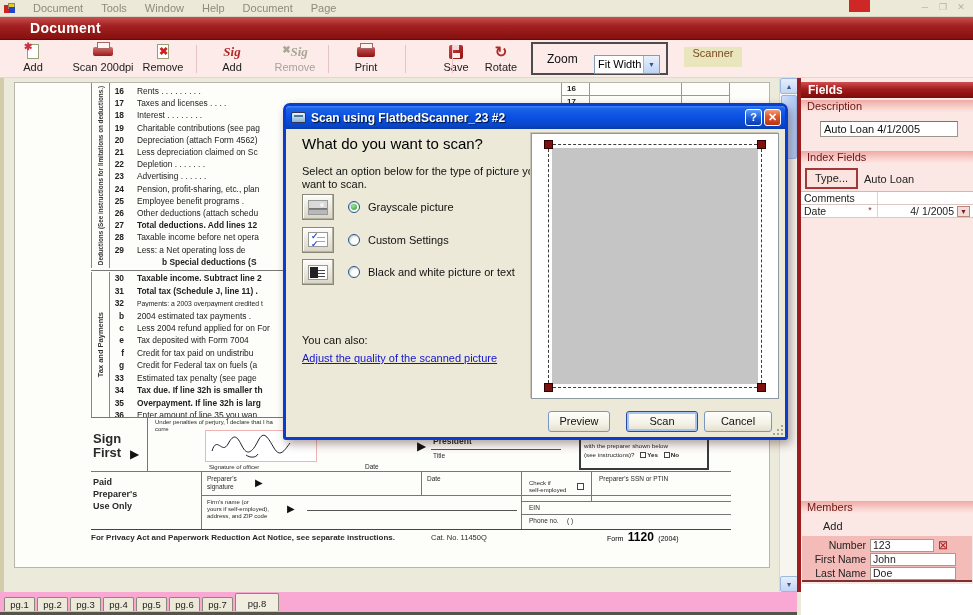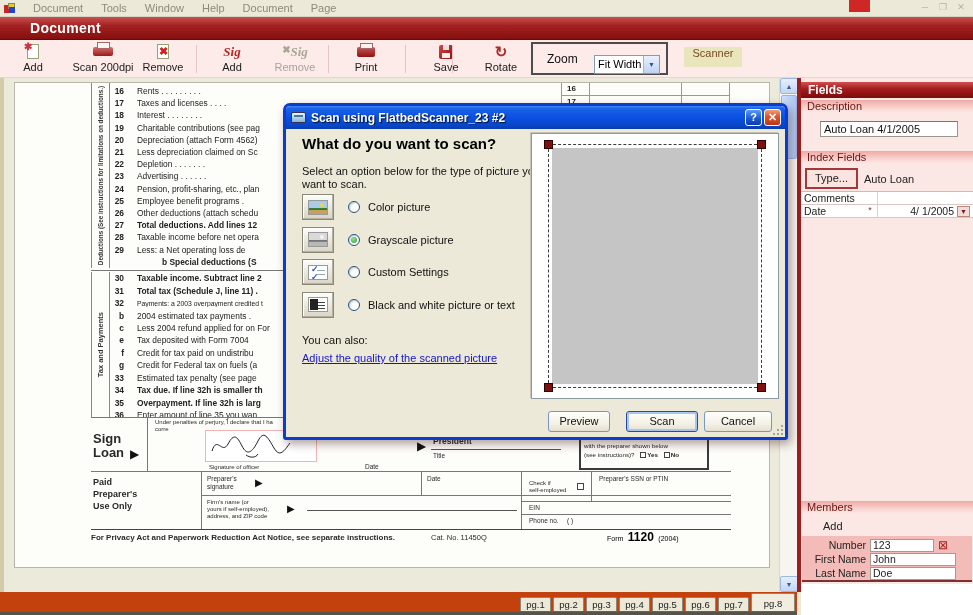--- a/index.html
+++ b/index.html
@@ -108,36 +108,36 @@
   #members-box { position:absolute; left:1px; top:458px; width:170px; height:46px; background:#f3bcb8; border-bottom:2px solid #7e3030; padding-top:2px; }
   .mrow { display:flex; align-items:center; height:14px; font-size:10.5px; color:#222; }
   .mlabel { width:68px; text-align:right; padding-right:4px; }
   .minput { background:#fff; border:1px solid #a89890; height:13px; width:86px; font-size:10.5px; line-height:11px; padding-left:2px; overflow:hidden; }
   .minput.narrow { width:64px; }
   .lookup { display:none; margin-left:4px; color:#a82222; font-size:12px; line-height:12px; }
   .lookup.show { display:inline-block; }
   #panel-white { position:absolute; left:0; top:506px; width:172px; height:31px; background:#fff; }
 
   
-  #tabs-bar { left:0; top:592px; width:797px; height:20px; background:#c2410c; display:flex; align-items:flex-end; padding-left:4px;justify-content:flex-end; }
+  #tabs-bar { left:0; top:592px; width:797px; height:20px; background:#f9a8d4; display:flex; align-items:flex-end; padding-left:4px; }
   .tab { width:31px; height:14px; margin-right:2px; margin-bottom:1px; border:1px solid #8a8878; border-bottom:none; border-radius:2px 2px 0 0; background:#ece9d8; font-size:9.5px; color:#222; text-align:center; padding-top:1px; }
   .tab.active { width:44px; height:18px; padding-top:4px; background:#f1eee0; position:relative; z-index:2; }
   #bottom-strip { left:0; top:612px; width:797px; height:3px; background:#56534a; }
 
   
   #dialog { left:283px; top:103px; width:505px; height:337px; border:3px solid #0a3cce; border-radius:7px 7px 3px 3px; background:#ece9d8; z-index:30; box-shadow:3px 4px 10px rgba(60,20,20,.4); }
   #dlg-title { height:23px; border-radius:4px 4px 0 0; background:linear-gradient(180deg,#3a85f5 0%,#1b61e8 12%,#0a50e2 50%,#0845c4 88%,#0a3aa8 100%); display:flex; align-items:center; padding:0 4px 0 5px; }
   #dlg-ic { width:15px; height:11px; background:linear-gradient(180deg,#eaf5fd,#84b4d6); border:1px solid #335; border-radius:2px 2px 1px 1px; margin-right:5px; position:relative; }
   #dlg-ic:before { content:""; position:absolute; left:2px; top:2px; width:9px; height:2px; background:#4a7a9a; }
   #dlg-title .ttl { flex:1; color:#fff; font-weight:bold; font-size:12px; text-shadow:1px 1px 1px #013; white-space:nowrap; overflow:hidden; }
   .cap-btn { width:17px; height:17px; border:1px solid #fff; border-radius:3px; color:#fff; font-weight:bold; font-size:11px; line-height:14px; text-align:center; margin-left:2px; }
   .cap-btn.help { background:linear-gradient(180deg,#5a9af8,#1a56d0 60%,#0c3eae); }
   .cap-btn.close { background:linear-gradient(180deg,#f0a078,#e25a30 40%,#b93312); }
   #dlg-body { position:relative; height:308px; background:#ece9d8; }
-  #dlg-heading { position:absolute; left:16px; top:6px; font-size:15px; font-weight:bold; color:#000; }
+  #dlg-heading { position:absolute; left:16px; top:6px; font-size:15px; font-weight:normal; color:#000; }
   #dlg-sub { position:absolute; left:16px; top:36px; width:238px; font-size:11px; color:#111; line-height:13px; }
   #opts { position:absolute; left:16px; top:62px; }
   .opt-row { display:flex; align-items:center; height:32.5px; }
   .opt-btn { width:32px; height:26px; background:linear-gradient(180deg,#fdfdfa,#d8d4c4); border:1px solid #8a8878; box-shadow:inset -1px -1px 0 #b4b0a0, inset 1px 1px 0 #fff; display:flex; align-items:center; justify-content:center; margin-right:14px; }
   .opt-icon { width:20px; height:15px; border:1px solid #999; position:relative; overflow:hidden; }
   .ic-color { background:linear-gradient(180deg,#a8cce8 0%,#a8cce8 52%,#3c8a3c 52%,#2a6a2a 72%,#c8a060 72%); }
   .ic-color:before { content:""; position:absolute; right:3px; top:2px; width:4px; height:4px; border-radius:50%; background:#f2d24a; }
   .ic-gray { background:linear-gradient(180deg,#d9d9d9 0%,#d9d9d9 52%,#6e6e6e 52%,#8a8a8a 72%,#b8b8b8 72%); }
   .ic-gray:before { content:""; position:absolute; right:3px; top:2px; width:4px; height:4px; border-radius:50%; background:#f4f4f4; }
   .ic-bw { background:#fff; }
@@ -234,21 +234,21 @@
       <span>Remove</span>
     </div>
     <div class="tsep" style="left:328px;"></div>
     <div class="tb" style="left:340px;">
       <span class="ic">
           <span class="print-ic"></span>
         </span>
       <span>Print</span>
     </div>
     <div class="tsep" style="left:405px;"></div>
-    <div class="tb" style="left:420px;">
+    <div class="tb" style="left:430px;">
       <span class="ic">
           <span class="save-ic"></span>
         </span>
       <span>Save</span>
     </div>
     <div class="tsep" style="left:452px;"></div>
     <div class="tb" style="left:475px;">
       <span class="ic">
           <span class="rot-ic">↻</span>
         </span>
@@ -429,21 +429,21 @@
 
         <div>16</div>
             <div>17</div>
           </div>
       </div>
 
       <div class="fl" style="left:76px;top:334px;width:640px;height:1px;"></div>
       <span class="ftext t6" style="left:140px;top:336px;">Under penalties of perjury, I declare that I ha</span>
       <span class="ftext t6" style="left:140px;top:343px;">corre</span>
       <span class="ftext t13 b" style="left:78px;top:348px;">Sign</span>
-      <span class="ftext t13 b" style="left:78px;top:362px;">Loan</span>
+      <span class="ftext t13 b" style="left:78px;top:362px;">First</span>
       <span class="ftext farrow" style="left:115px;top:364px;font-size:12px;">▶</span>
       <div class="fl" style="left:132px;top:334px;width:1px;height:54px;"></div>
       <div id="sig-box">
         <svg width="108" height="28">
           <path d="M6 20 C 11 4, 16 24, 22 13 S 31 5, 36 15 S 46 22, 52 10 S 62 7, 68 17 S 78 20, 84 12" stroke="#1c1c30" fill="none" stroke-width="1"></path>
           <path d="M40 24 C 44 27, 50 27, 52 23" stroke="#1c1c30" fill="none" stroke-width="1"></path>
         </svg>
       </div>
       <span class="ftext t6" style="left:194px;top:381px;">Signature of officer</span>
       <span class="ftext t65" style="left:350px;top:380px;">Date</span>
@@ -580,27 +580,20 @@
       <span id="dlg-ic"></span>
       <span class="ttl">Scan using FlatbedScanner_23 #2</span>
       <span class="cap-btn help">?</span>
       <span class="cap-btn close">✕</span>
     </div>
     <div id="dlg-body">
       <div id="dlg-heading">What do you want to scan?</div>
       <div id="dlg-sub">Select an option below for the type of picture you want to scan.</div>
       <div id="opts">
 
-          <div class="opt-row">
-            <span class="opt-btn">
-              <span class="opt-icon ic-color"></span>
-            </span>
-            <span class="radio"></span>
-            <span class="opt-label">Color picture</span>
-          </div>
 
           <div class="opt-row">
             <span class="opt-btn">
               <span class="opt-icon ic-gray"></span>
             </span>
             <span class="radio checked"></span>
             <span class="opt-label">Grayscale picture</span>
           </div>
 
           <div class="opt-row">

